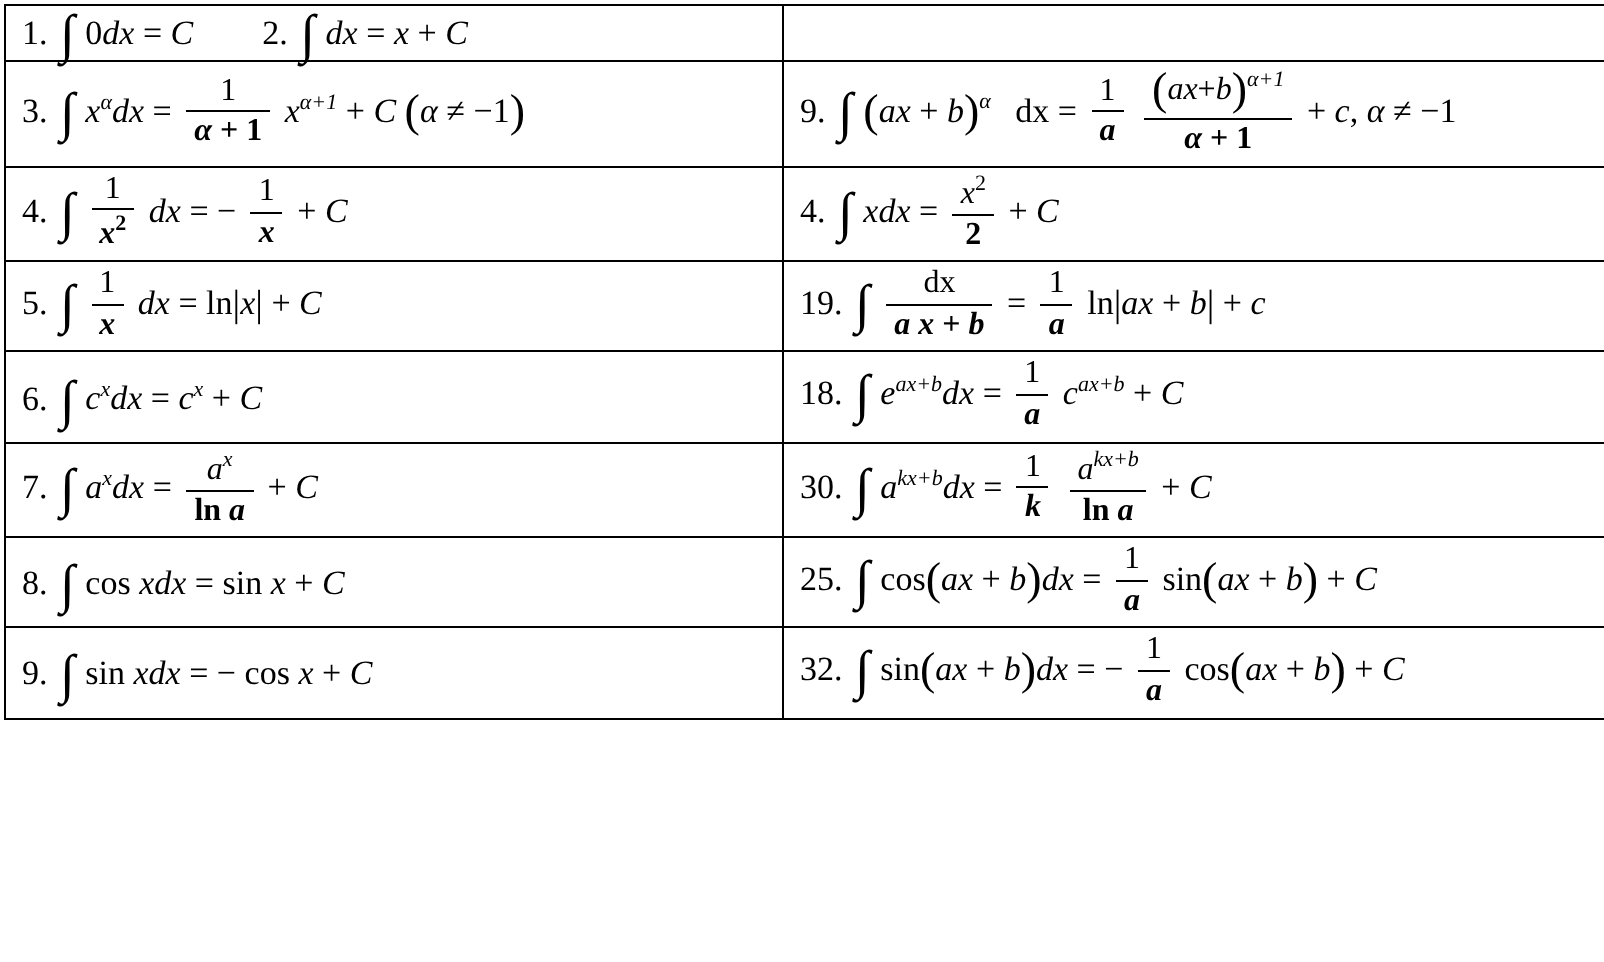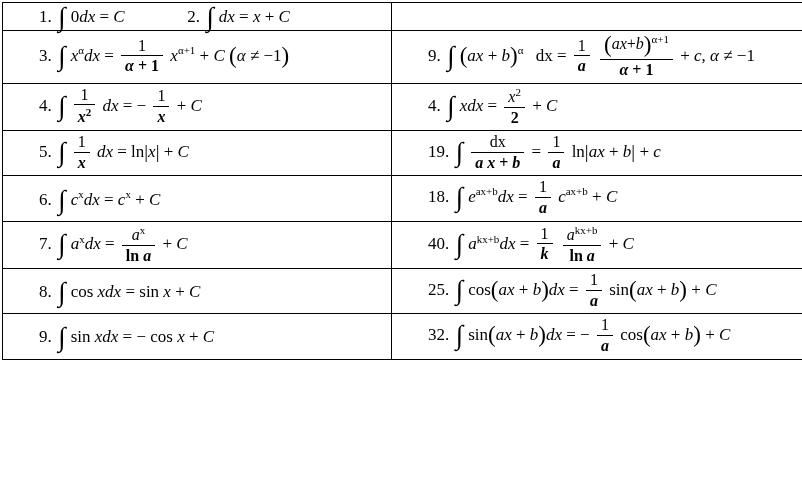--- a/index.html
+++ b/index.html
@@ -38,21 +38,20 @@
   .row-label {
     font-size: 17px;
     margin-right: 2px;
   }
 
   
   .m {
     display: inline-block;
     vertical-align: middle;
     white-space: nowrap;
-    margin-left: 28px;
   }
   .it { font-style: italic; }
   .up { font-style: normal; }
   .intg {
     font-style: italic;
     font-size: 27px;
     line-height: 0;
     position: relative;
     top: 4px;
     margin-right: 1px;
@@ -75,20 +74,21 @@
   }
   .frac .den {
     display: block;
     padding: 1px 4px 0 4px;
     font-size: 16px;
     font-weight: bold;
   }
   sup.exp {
     font-size: 11px;
     vertical-align: super;
+    font-style: italic;
   }
   sup.expn {
     font-size: 11px;
     vertical-align: super;
     font-style: normal;
   }
   .paren-big {
     font-size: 23px;
     vertical-align: middle;
     position: relative;
@@ -251,21 +251,21 @@
             <span class="it">a</span><sup class="exp">x</sup><span class="it">dx</span> =
             <span class="frac">
               <span class="num"><span class="it">a</span><sup class="exp">x</sup></span>
               <span class="den"><span class="up">ln</span>&nbsp;<span class="it">a</span></span>
             </span>
             + <span class="it">C</span>
           </span>
         </td>
         <td class="col-right">
           <span class="m">
-            <span class="row-label">40.</span>
+            <span class="row-label">30.</span>
             <span class="intg">∫</span>
             <span class="it">a</span><sup class="exp">kx+b</sup><span class="it">dx</span> =
             <span class="frac">
               <span class="num">1</span>
               <span class="den"><span class="it">k</span></span>
             </span>
             <span class="frac">
               <span class="num"><span class="it">a</span><sup class="exp">kx+b</sup></span>
               <span class="den"><span class="up">ln</span>&nbsp;<span class="it">a</span></span>
             </span>

